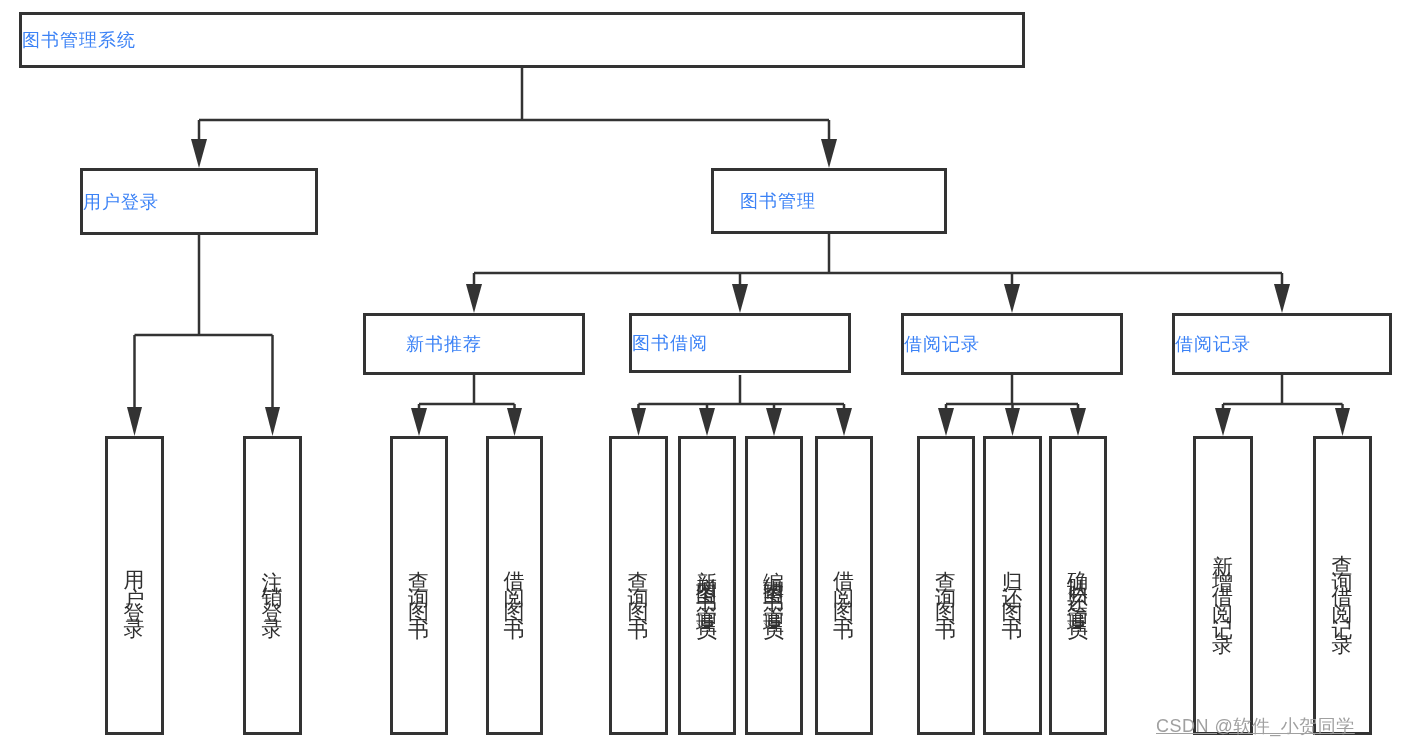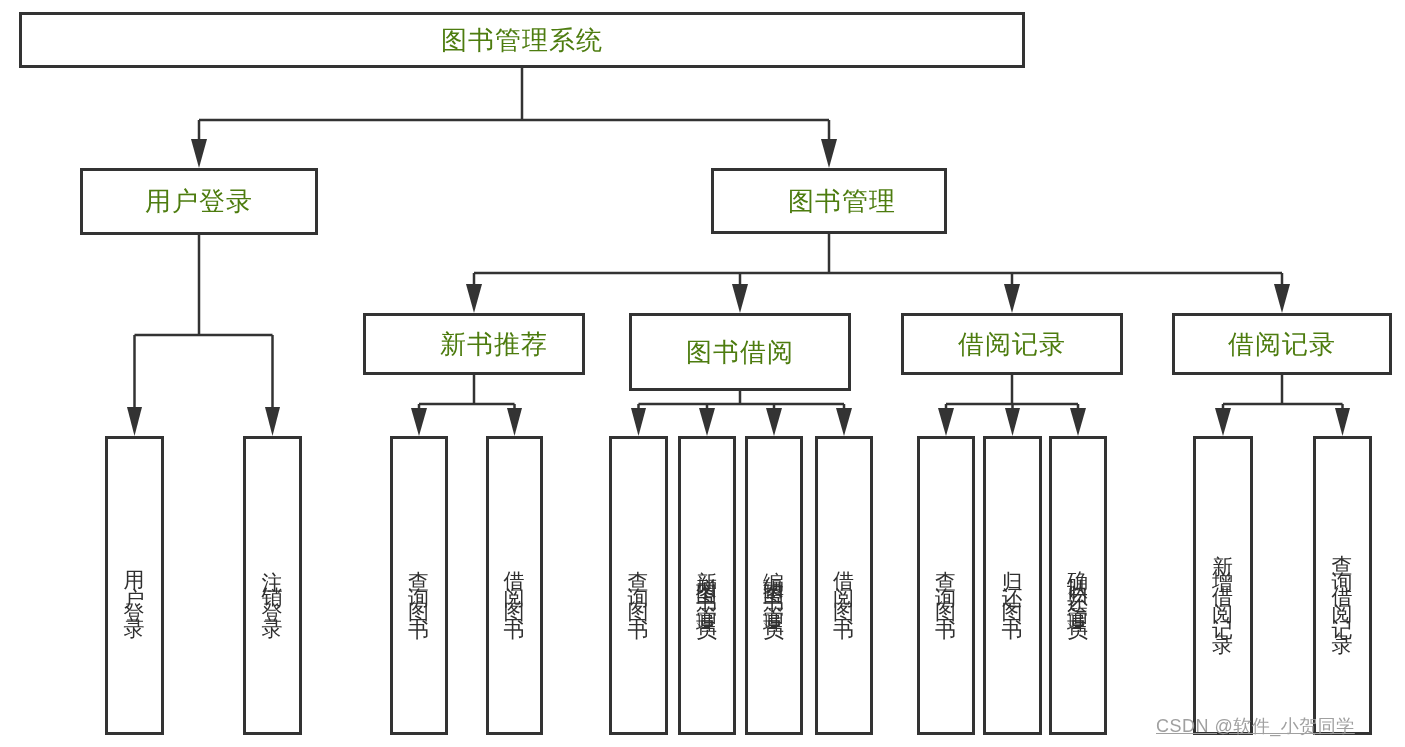--- a/index.html
+++ b/index.html
@@ -21,23 +21,22 @@
     width: 1405px; height: 747px;
     z-index: 0;
   }
   .hbox {
     position: absolute;
     box-sizing: border-box;
     border: 3px solid #333333;
     background: #ffffff;
     display: flex;
     align-items: center;
-    justify-content: center;
-    font-size: 26px;
-    color: #4d7c0f;
+    font-size: 18px;
+    color: #3b82f6;
     z-index: 1;
     letter-spacing: 1px;
   }
   .leaf {
     position: absolute;
     box-sizing: border-box;
     border: 3px solid #333333;
     background: #ffffff;
     display: flex;
     align-items: center;
@@ -66,21 +65,21 @@
     z-index: 2;
     white-space: nowrap;
     letter-spacing: 0.5px;
     text-decoration: underline;
   }
   
   #box-root       { left: 19px;  top: 12px;  width: 1006px; height: 56px; }
   #box-user-login { left: 80px;  top: 168px; width: 238px;  height: 67px; }
   #box-book-mgmt  { left: 711px; top: 168px; width: 236px;  height: 66px; padding-left: 26px; }
   #box-new-book   { left: 363px; top: 313px; width: 222px;  height: 62px; padding-left: 40px; }
-  #box-borrow     { left: 629px; top: 313px; width: 222px;  height: 78px; }
+  #box-borrow     { left: 629px; top: 313px; width: 222px;  height: 60px; }
   #box-current    { left: 901px; top: 313px; width: 222px;  height: 62px; }
   #box-records    { left: 1172px;top: 313px; width: 220px;  height: 62px; }
   .leaf { top: 436px; height: 299px; width: 59px; }
   #leaf-ul-0 { left: 105px; }
   #leaf-ul-1 { left: 243px; }
   #leaf-nb-0 { left: 390px; width: 58px; }
   #leaf-nb-1 { left: 486px; width: 57px; }
   #leaf-bw-0 { left: 609px; }
   #leaf-bw-1 { left: 678px; width: 58px; }
   #leaf-bw-2 { left: 745px; width: 58px; }

